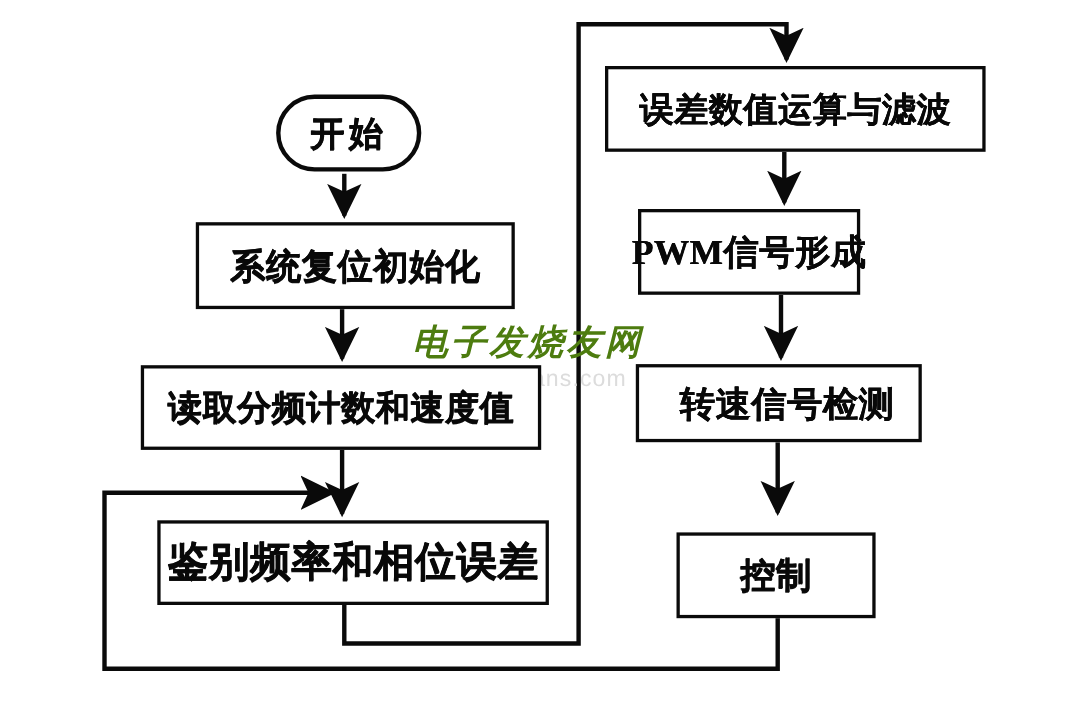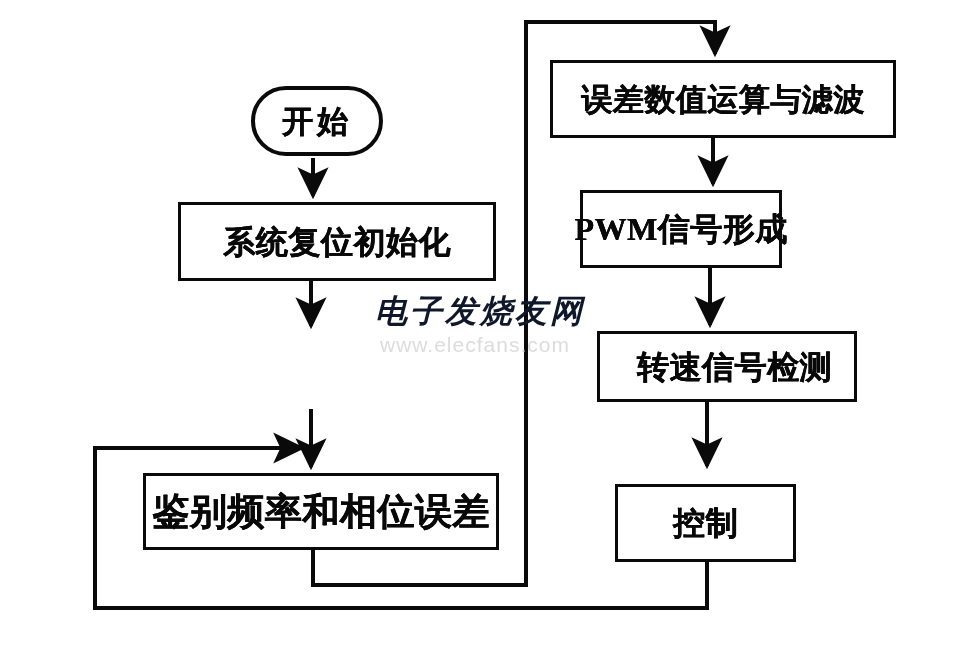--- a/index.html
+++ b/index.html
@@ -50,26 +50,26 @@
   }
   .node.terminal .node-label {
     font-size: 31px;
     letter-spacing: 4px;
   }
   .node.process .node-label {
     font-size: 32px;
   }
   
   #node-start      { left: 251px; top: 86px;  width: 132px; height: 70px; }
-  #node-init       { left: 178px; top: 202px; width: 318px; height: 79px; }
+  #node-init       { left: 178px; top: 202px; width: 290px; height: 79px; }
   #node-read       { left: 128px; top: 332px; width: 364px; height: 77px; }
   #node-detect     { left: 143px; top: 473px; width: 356px; height: 77px; }
   #node-error      { left: 550px; top: 60px;  width: 346px; height: 78px; }
   #node-pwm        { left: 580px; top: 190px; width: 202px; height: 78px; }
-  #node-speed      { left: 597px; top: 331px; width: 260px; height: 71px; padding-left: 15px; }
+  #node-speed      { left: 578px; top: 331px; width: 260px; height: 71px; padding-left: 15px; }
   #node-control    { left: 615px; top: 484px; width: 181px; height: 78px; }
 
   #node-read .node-label    { font-size: 31px; }
   #node-detect .node-label  { font-size: 37px; }
   #node-error .node-label   { font-size: 31px; }
 
   .watermark {
     position: absolute;
     z-index: 1;
     pointer-events: none;
@@ -78,21 +78,21 @@
     text-align: center;
   }
   #watermark-cn {
     left: 375px;
     top: 290px;
     font-size: 32px;
     font-style: italic;
     font-weight: 700;
     letter-spacing: 3px;
     font-family: "DejaVu Serif", serif;
-    color: #0f172a;
+    color: #4d7c0f;
   }
   #watermark-url {
     left: 380px;
     top: 333px;
     font-size: 21px;
     letter-spacing: 1px;
     font-family: "Liberation Sans", sans-serif;
     color: #dcdcdc;
   }
 </style>
@@ -132,20 +132,23 @@
   </svg>
 
   <div class="node terminal" id="node-start">
     <span class="node-label">开始</span>
   </div>
 
   <div class="node process" id="node-init">
     <span class="node-label">系统复位初始化</span>
   </div>
 
+  <div class="node process" id="node-read">
+    <span class="node-label">读取分频计数和速度值</span>
+  </div>
 
   <div class="node process" id="node-detect">
     <span class="node-label">鉴别频率和相位误差</span>
   </div>
 
   <div class="node process" id="node-error">
     <span class="node-label">误差数值运算与滤波</span>
   </div>
 
   <div class="node process" id="node-pwm">

